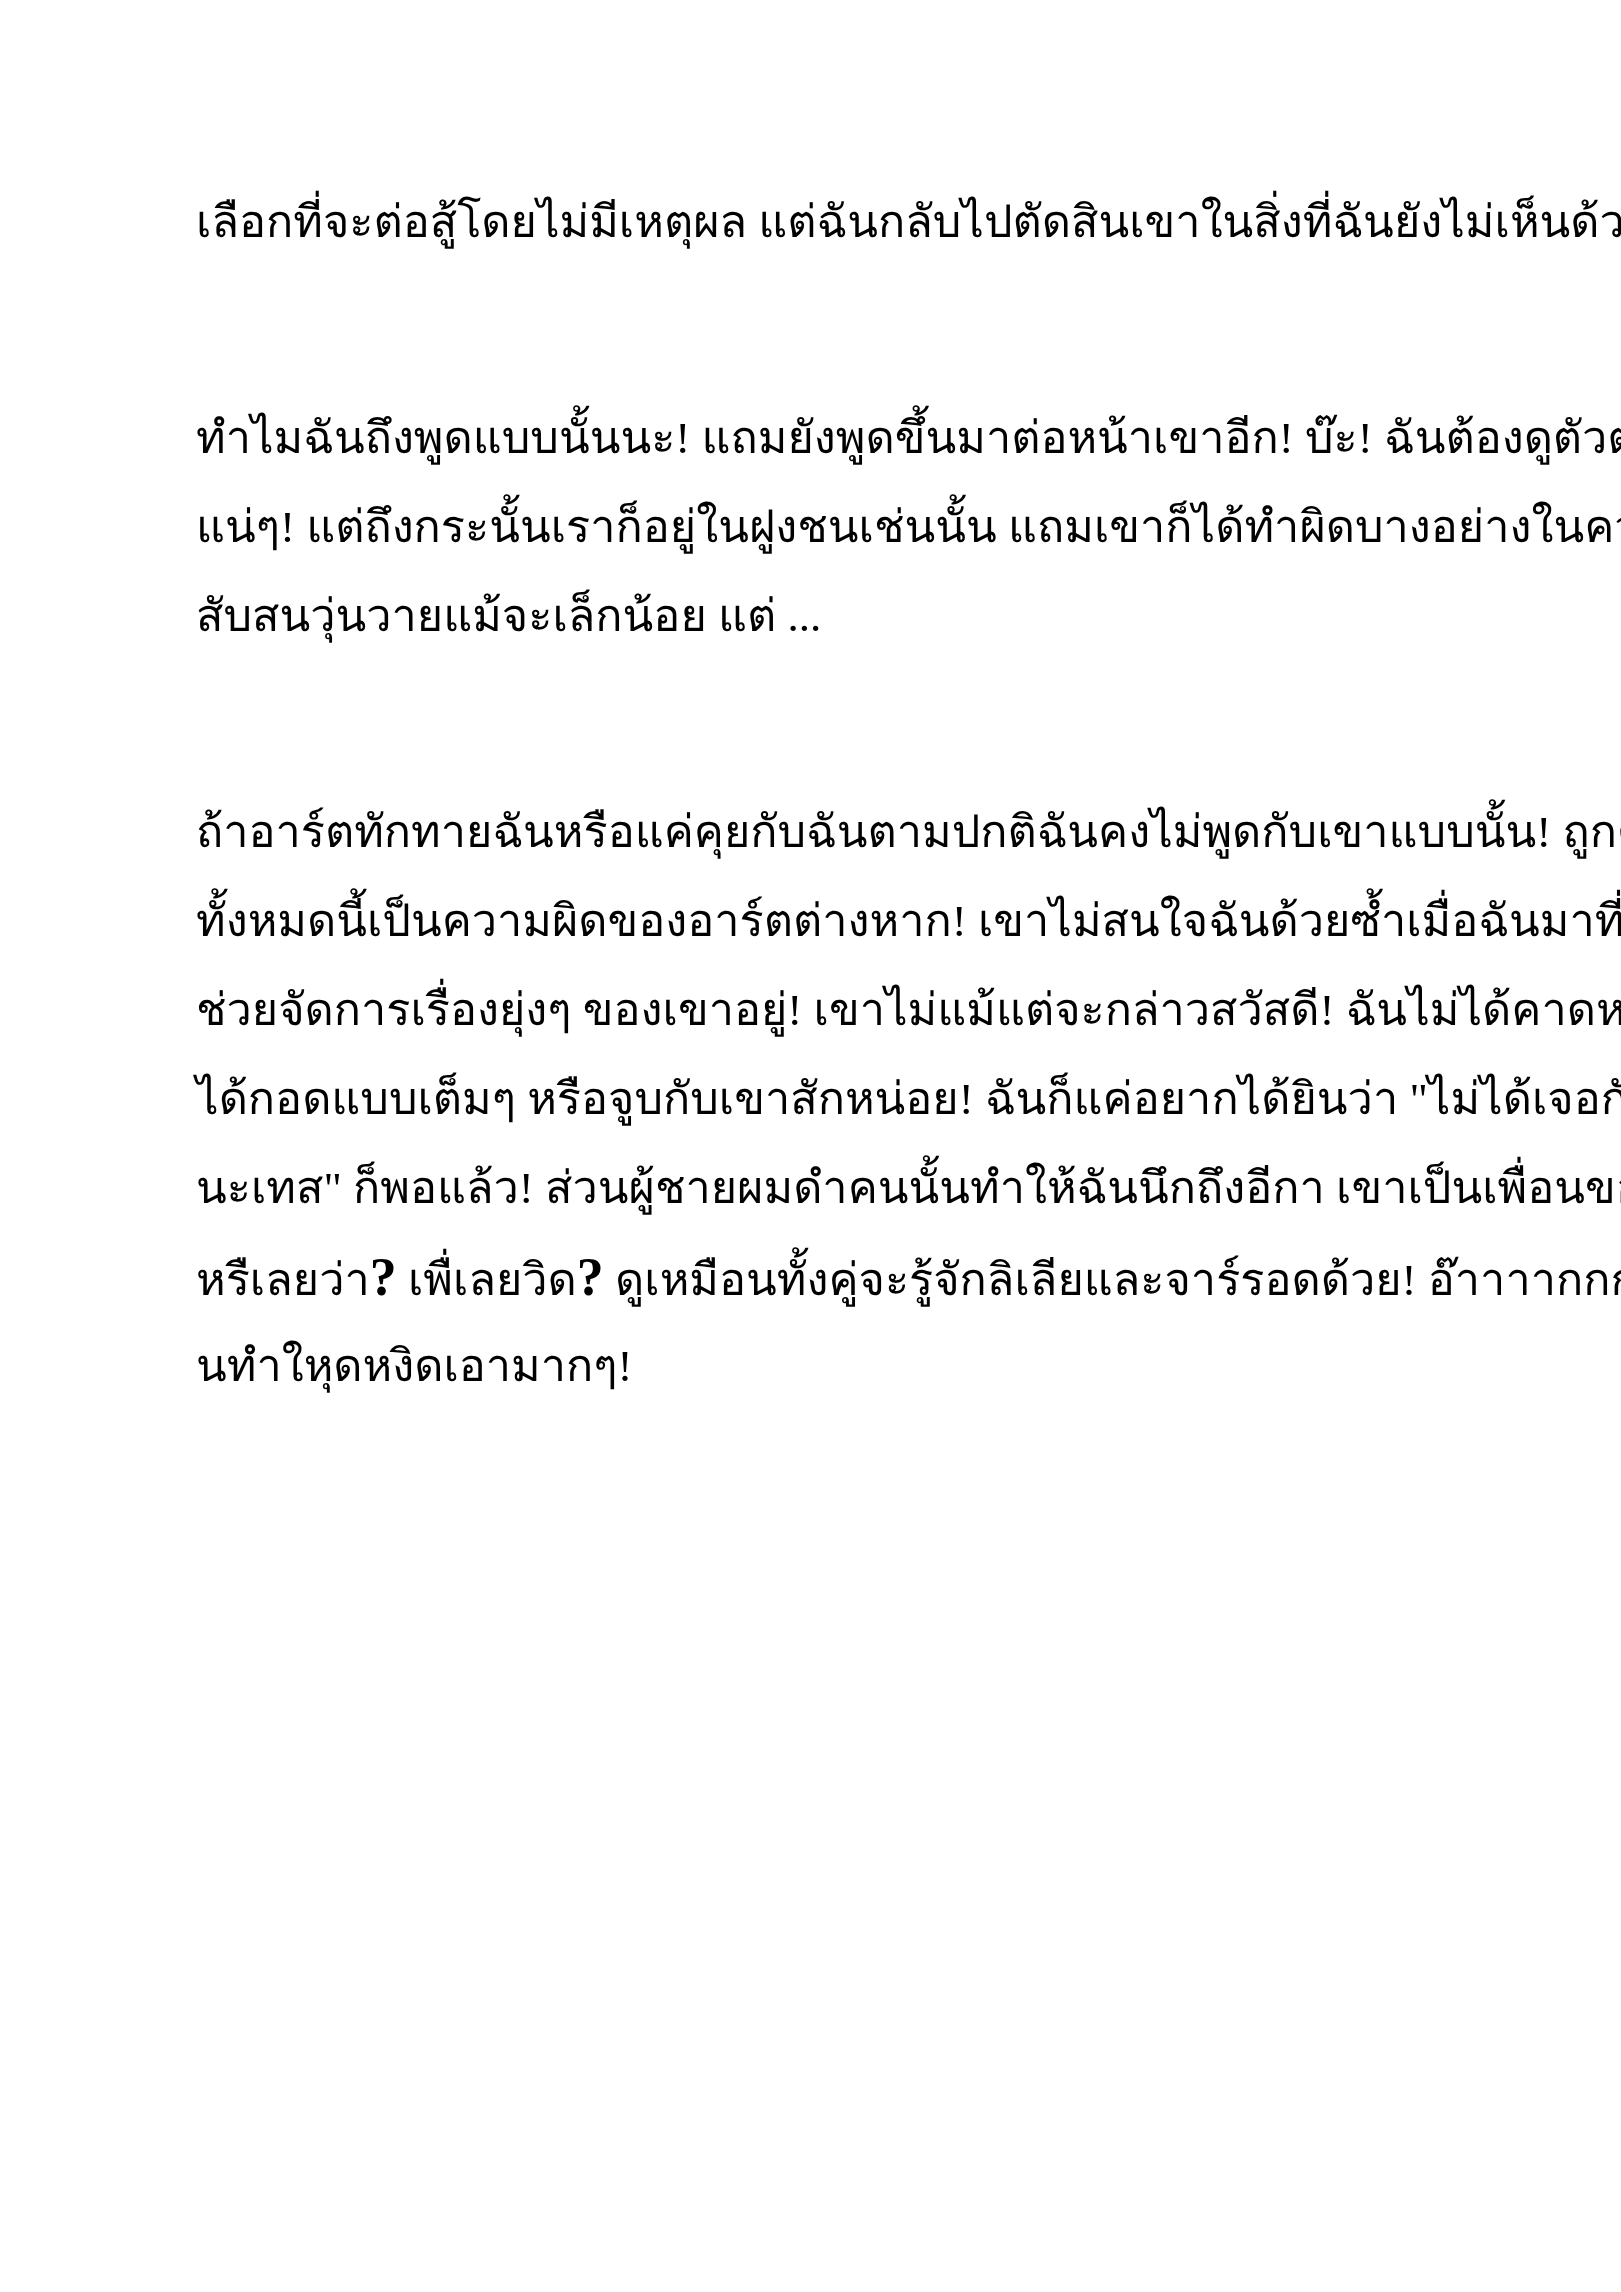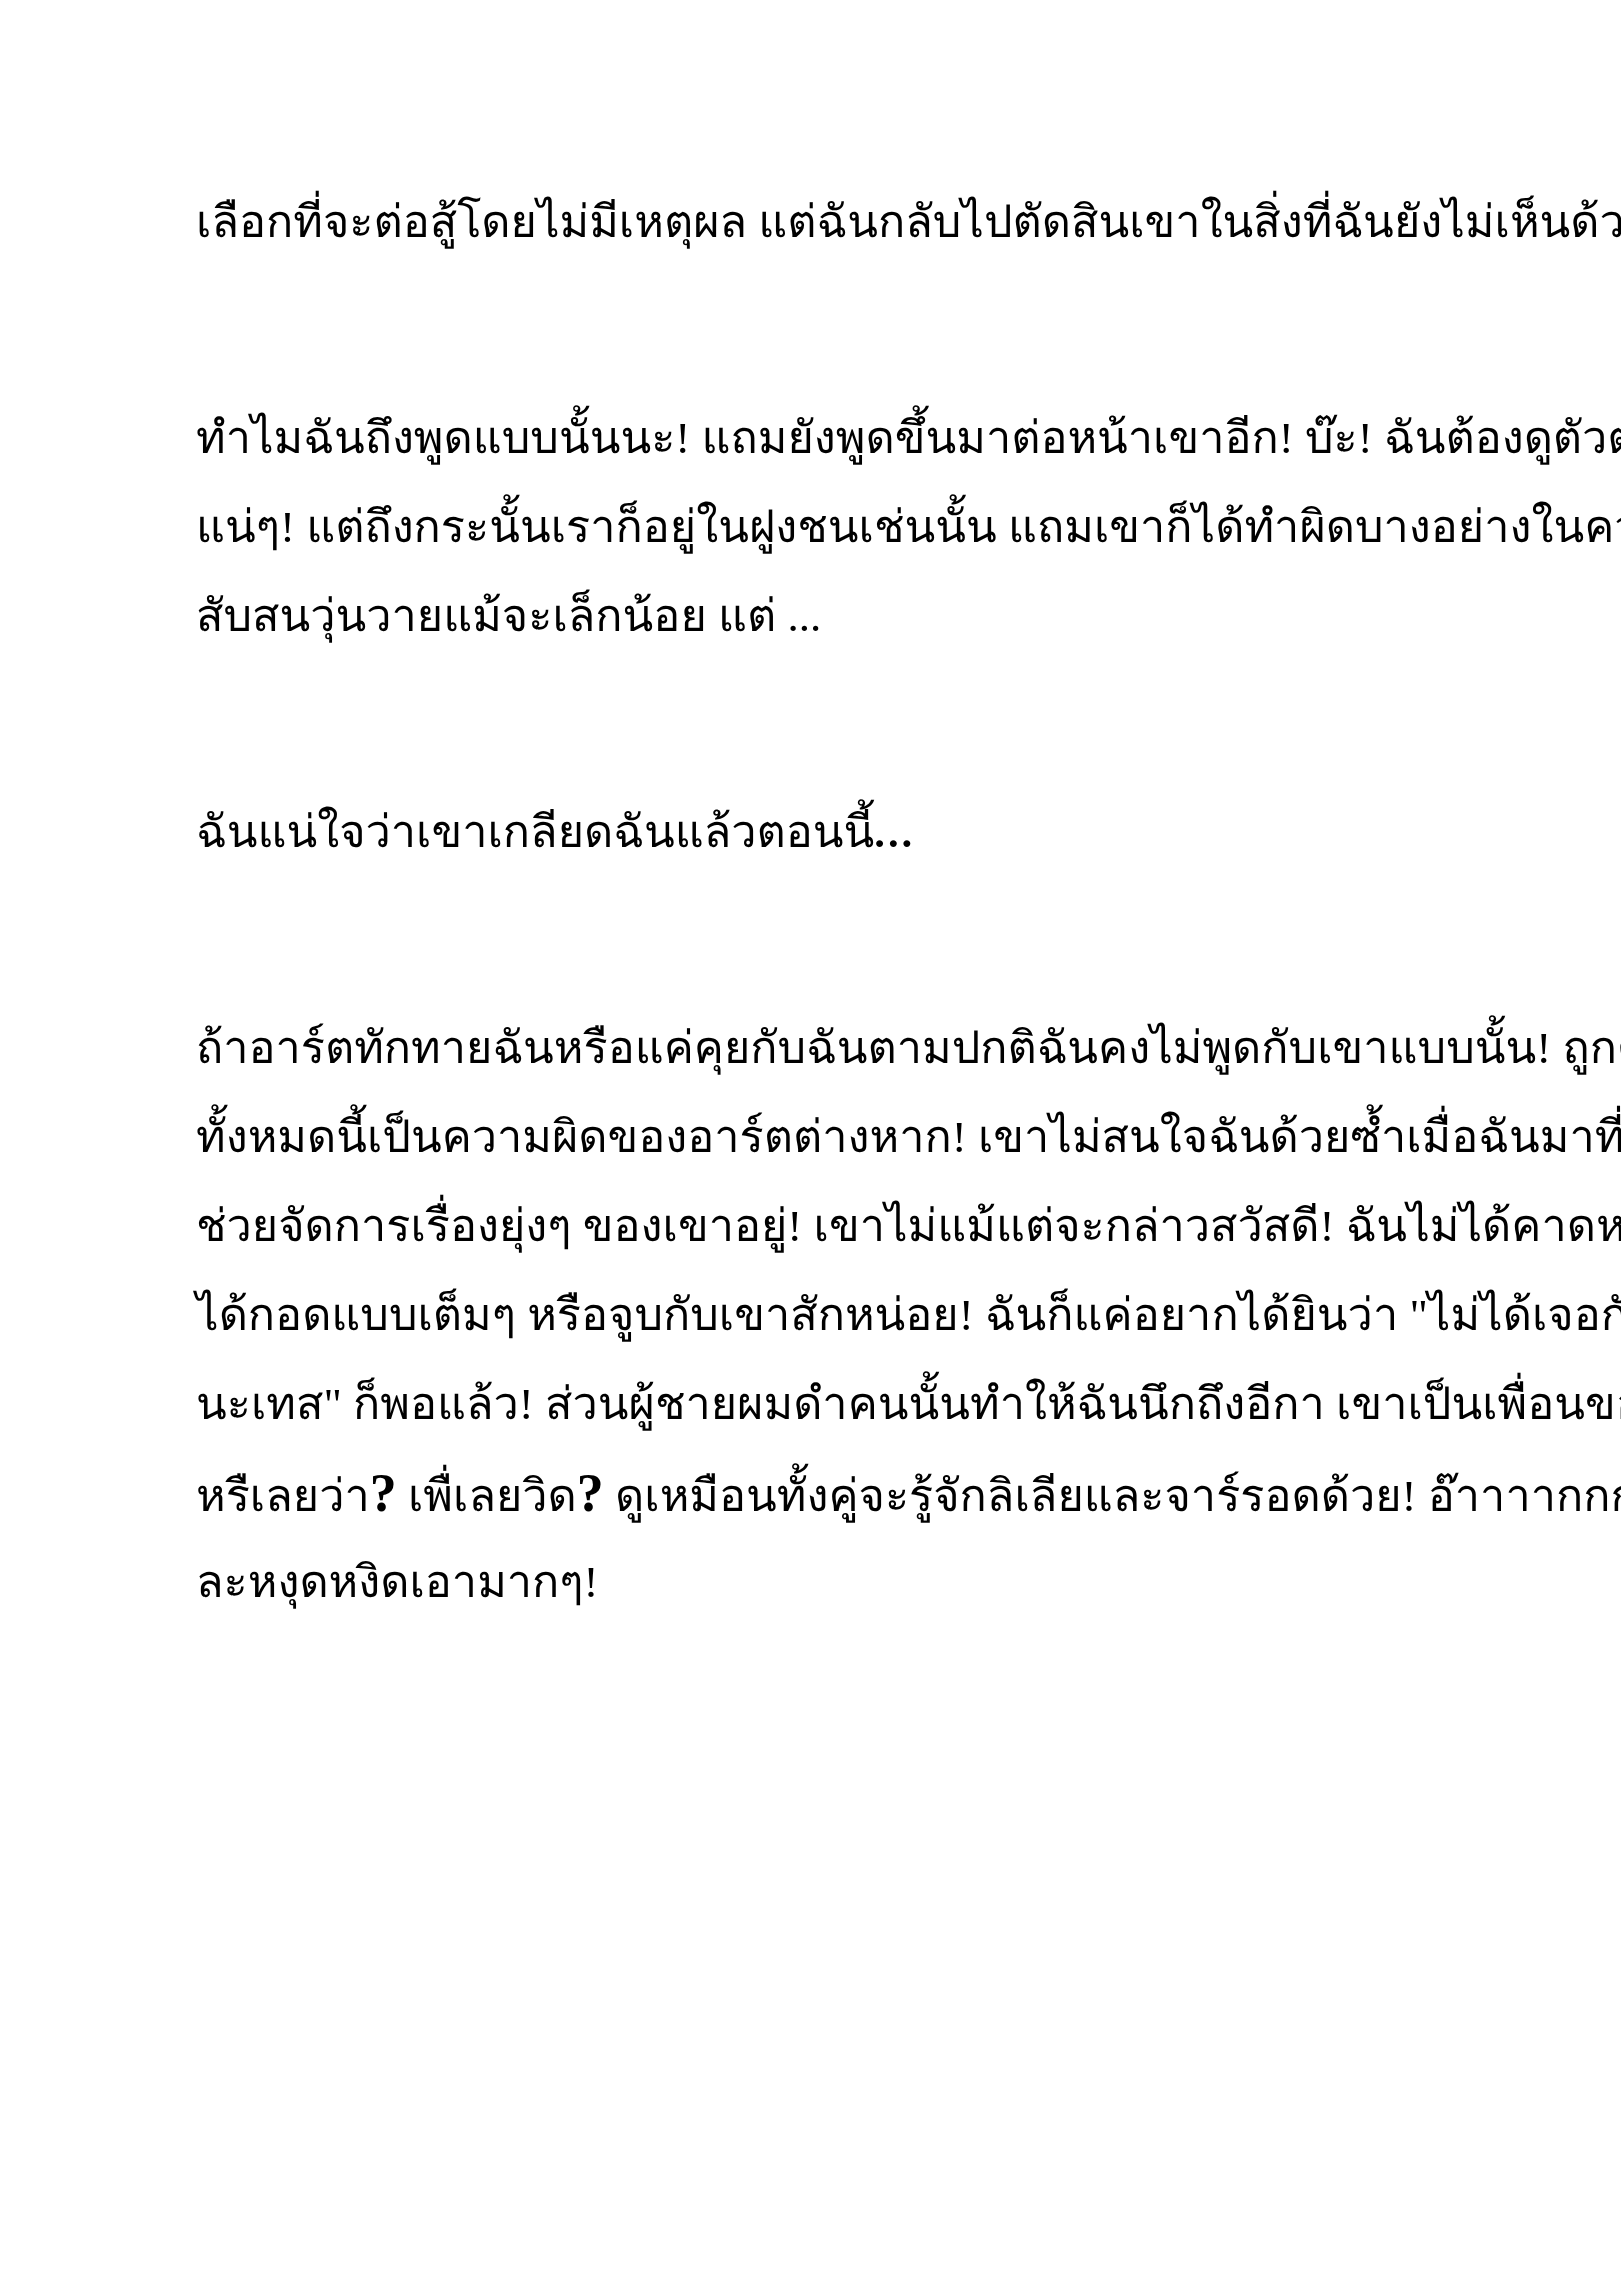--- a/index.html
+++ b/index.html
@@ -56,29 +56,26 @@
       <span class="line"><span class="seg">เลือกที่จะต่อสู้โดยไม่มีเหตุผล แต่ฉันกลับไปตัดสินเขาในสิ่งที่ฉันยังไม่เห็นด้วยซ้ำ!</span></span>
     </div>
 
 
     <div class="para">
       <span class="line"><span class="seg">ทำไมฉันถึงพูดแบบนั้นนะ! แถมยังพูดขึ้นมาต่อหน้าเขาอีก! บ๊ะ! ฉันต้องดูตัวตลก</span></span>
       <span class="line"><span class="seg">แน่ๆ! แต่ถึงกระนั้นเราก็อยู่ในฝูงชนเช่นนั้น แถมเขาก็ได้ทำผิดบางอย่างในความ</span></span>
       <span class="line"><span class="seg">สับสนวุ่นวายแม้จะเล็กน้อย แต่ ...</span></span>
     </div>
 
-    <div class="para">
-      <span class="line"><span class="seg">ฉันแน่ใจว่าเขาเกลียดฉันแล้วตอนนี้</span><span class="heavy-ellipsis">...</span></span>
-    </div>
 
     <div class="para">
       <span class="line"><span class="seg">ถ้าอาร์ตทักทายฉันหรือแค่คุยกับฉันตามปกติฉันคงไม่พูดกับเขาแบบนั้น! ถูกต้อง!</span></span>
       <span class="line"><span class="seg">ทั้งหมดนี้เป็นความผิดของอาร์ตต่างหาก! เขาไม่สนใจฉันด้วยซ้ำเมื่อฉันมาที่นั่นเพื่อ</span></span>
       <span class="line"><span class="seg">ช่วยจัดการเรื่องยุ่งๆ ของเขาอยู่! เขาไม่แม้แต่จะกล่าวสวัสดี! ฉันไม่ได้คาดหวังว่าจะ</span></span>
       <span class="line"><span class="seg">ได้กอดแบบเต็มๆ หรือจูบกับเขาสักหน่อย! ฉันก็แค่อยากได้ยินว่า "ไม่ได้เจอกันนาน</span></span>
       <span class="line"><span class="seg">นะเทส" ก็พอแล้ว! ส่วนผู้ชายผมดำคนนั้นทำให้ฉันนึกถึงอีกา เขาเป็นเพื่อนของอาร์ต</span></span>
       <span class="line"><span class="seg">หรืเลยว่า</span><span class="big-question">?</span><span class="seg"> เพื่เลยวิด</span><span class="big-question">?</span><span class="seg"> ดูเหมือนทั้งคู่จะรู้จักลิเลียและจาร์รอดด้วย! อ๊าาาากกก! ฉัน</span></span>
-      <span class="line"><span class="seg">ละหงุดหงิดเอามากๆ!</span></span>
+      <span class="line"><span class="seg">นทำใหุดหงิดเอามากๆ!</span></span>
     </div>
 
   </div>
 </div>
 
 
 </body></html>

